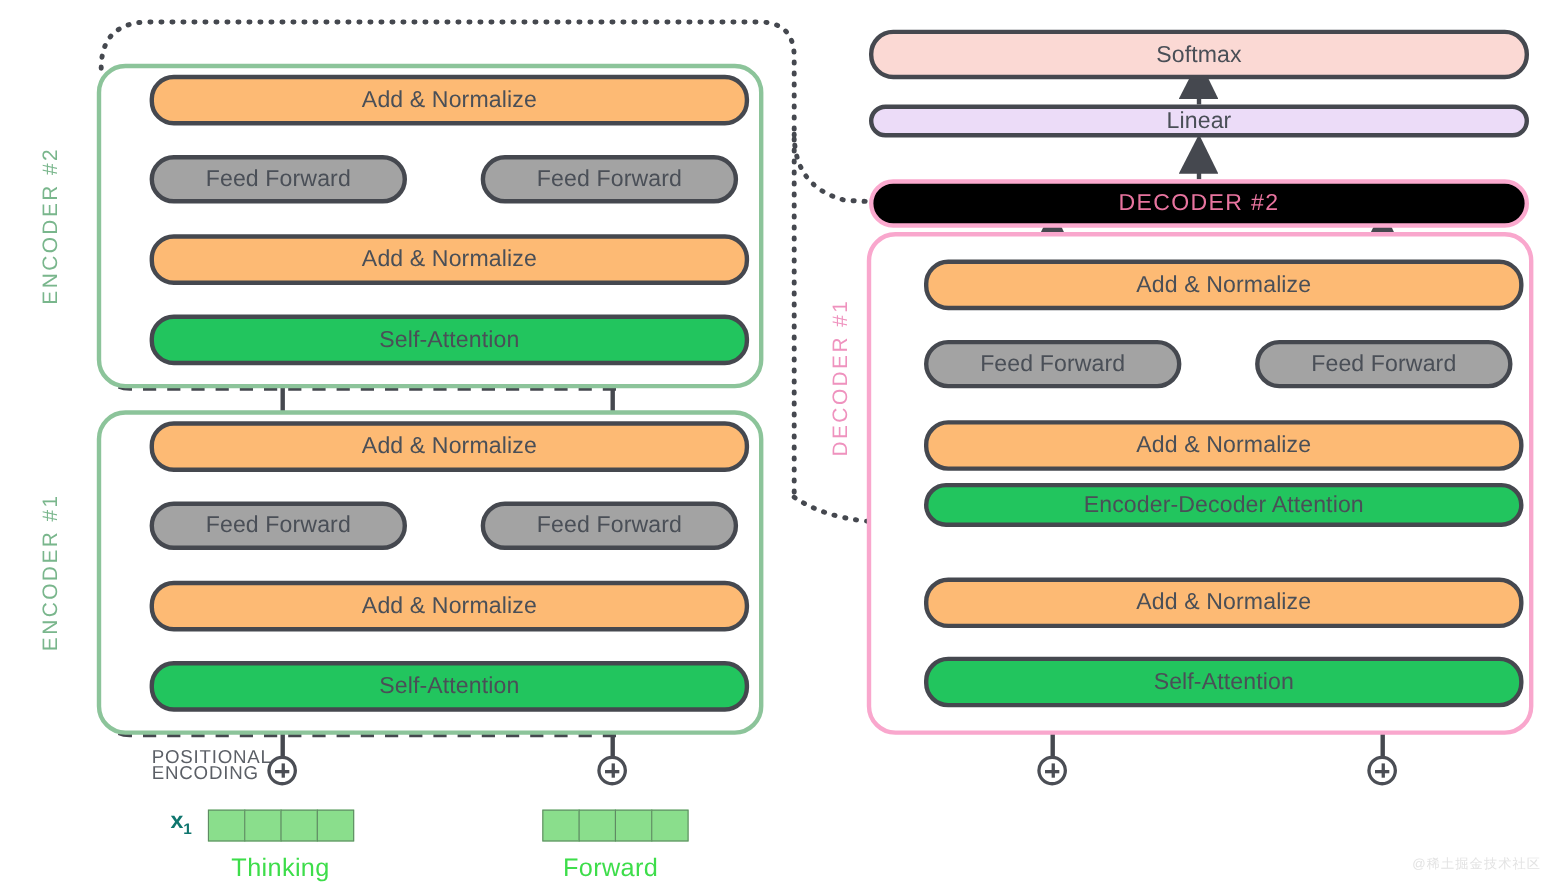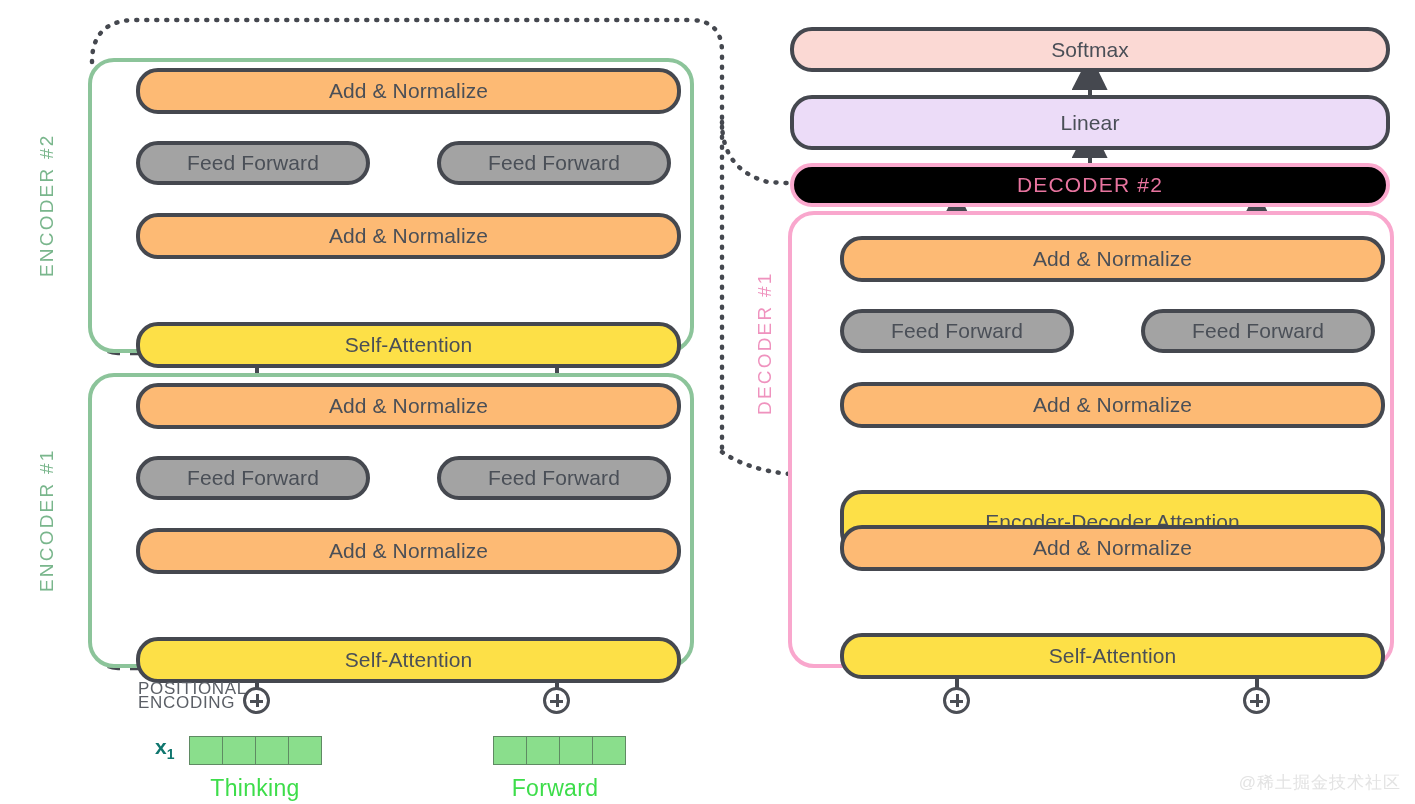--- a/index.html
+++ b/index.html
@@ -14,21 +14,21 @@
   
   .blk{
     position:absolute;box-sizing:border-box;
     border:4px solid #45484f;border-radius:22px;
     display:flex;align-items:center;justify-content:center;
     color:#4a4f57;font-size:21px;letter-spacing:.1px;
     z-index:4;
   }
   .blk.green{background:#fdba74;}
   .blk.blue {background:#a3a3a3;}
-  .blk.peach{background:#fde047;margin-top:36px;}
+  .blk.peach{background:#22c55e;}
   .blk.pink {background:#fbd9d4;}
   .blk.lav  {background:#ecdcf8;}
 
   
   .shell{
     position:absolute;box-sizing:border-box;border-radius:26px;z-index:1;background:#fff;
   }
   .shell.enc{border:4px solid #8cc49a;}
   .shell.dec{border:4px solid #f9a7cd;}
 
@@ -74,21 +74,21 @@
   .xlab{
     position:absolute;color:#0f766e;font-size:21px;font-weight:bold;z-index:6;
   }
   .xlab sub{font-size:14px;}
   .word{
     position:absolute;color:#3ddd4a;font-size:23px;font-weight:normal;
     letter-spacing:.3px;z-index:6;text-align:center;
   }
 
   .watermark{
-    position:absolute;right:14px;bottom:10px;color:#e3e3e3;font-size:17px;
+    position:absolute;right:14px;bottom:10px;color:#e3e3e3;font-size:12px;
     letter-spacing:1px;z-index:9;white-space:nowrap;
   }
 </style>
 </head>
 <body>
 
 <div id="stage">
 
   <svg id="wires" viewBox="0 0 1415 804">
     <defs>
@@ -194,35 +194,35 @@
   <div class="blk green" style="left:136px;top:383px;width:545px;height:46px;">Add &amp; Normalize</div>
 
   <div class="blk blue" style="left:136px;top:456px;width:234px;height:44px;">Feed Forward</div>
   <div class="blk blue" style="left:437px;top:456px;width:234px;height:44px;">Feed Forward</div>
 
   <div class="blk green" style="left:136px;top:528px;width:545px;height:46px;">Add &amp; Normalize</div>
 
   <div class="blk peach" style="left:136px;top:601px;width:545px;height:46px;">Self-Attention</div>
 
   <div class="blk pink" style="left:790px;top:27px;width:600px;height:45px;">Softmax</div>
-  <div class="blk lav" style="left:790px;top:95px;width:600px;height:55px;">Linear</div>
+  <div class="blk lav" style="left:790px;top:95px;width:600px;height:30px;">Linear</div>
 
   <div class="decTitle" style="left:790px;top:163px;width:600px;height:44px;">DECODER #2</div>
 
   <div class="shell dec" style="left:788px;top:211px;width:606px;height:457px;"></div>
   <div class="stackLabel dec" style="left:754px;top:258px;height:170px;">DECODER #1</div>
 
   <div class="blk green" style="left:840px;top:236px;width:545px;height:46px;">Add &amp; Normalize</div>
 
   <div class="blk blue" style="left:840px;top:309px;width:234px;height:44px;">Feed Forward</div>
   <div class="blk blue" style="left:1141px;top:309px;width:234px;height:44px;">Feed Forward</div>
 
   <div class="blk green" style="left:840px;top:382px;width:545px;height:46px;">Add &amp; Normalize</div>
 
-  <div class="blk peach" style="left:840px;top:454px;width:545px;height:64px;">Encoder-Decoder Attention</div>
+  <div class="blk peach" style="left:840px;top:439px;width:545px;height:40px;">Encoder-Decoder Attention</div>
 
   <div class="blk green" style="left:840px;top:525px;width:545px;height:46px;">Add &amp; Normalize</div>
 
   <div class="blk peach" style="left:840px;top:597px;width:545px;height:46px;">Self-Attention</div>
 
   <div class="peLabel" style="left:138px;top:682px;width:92px;">
     <div>POSITIONAL</div>
     <div>ENCODING</div>
   </div>
 

